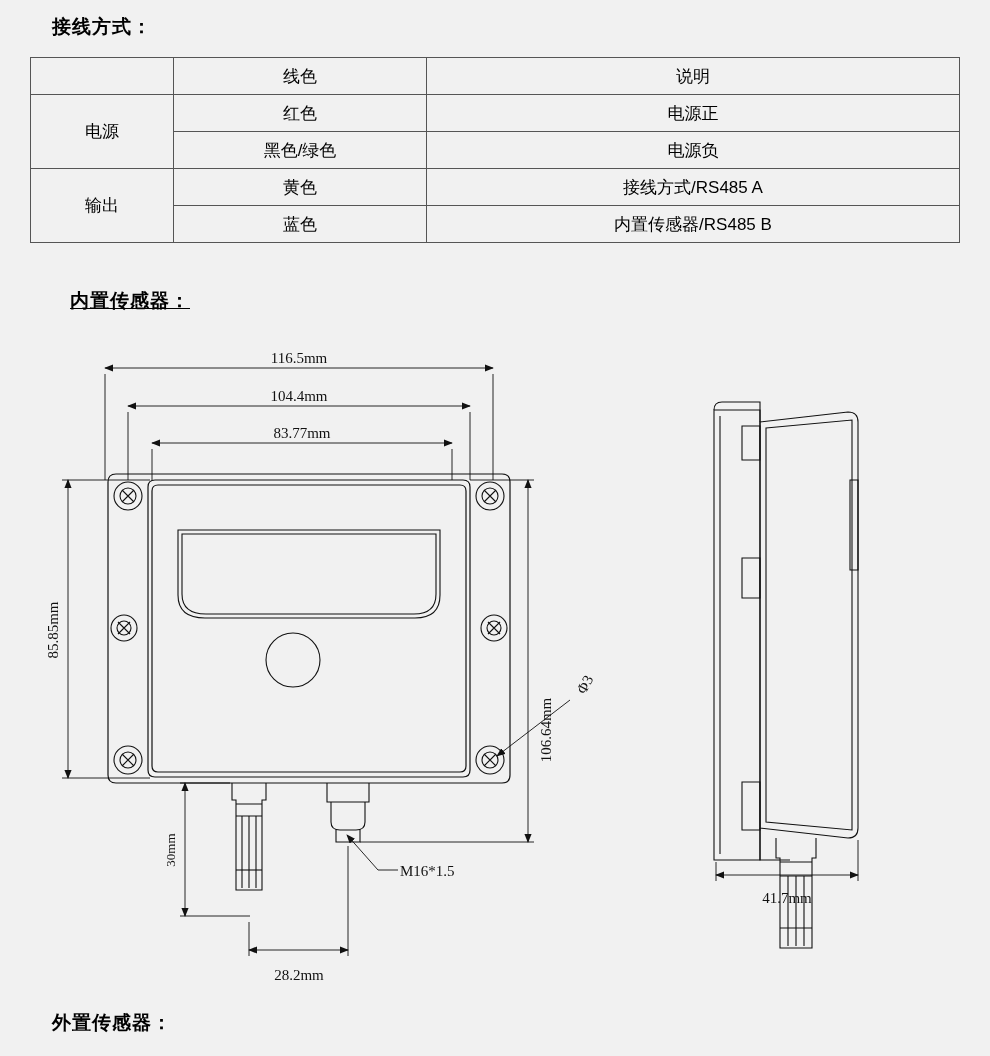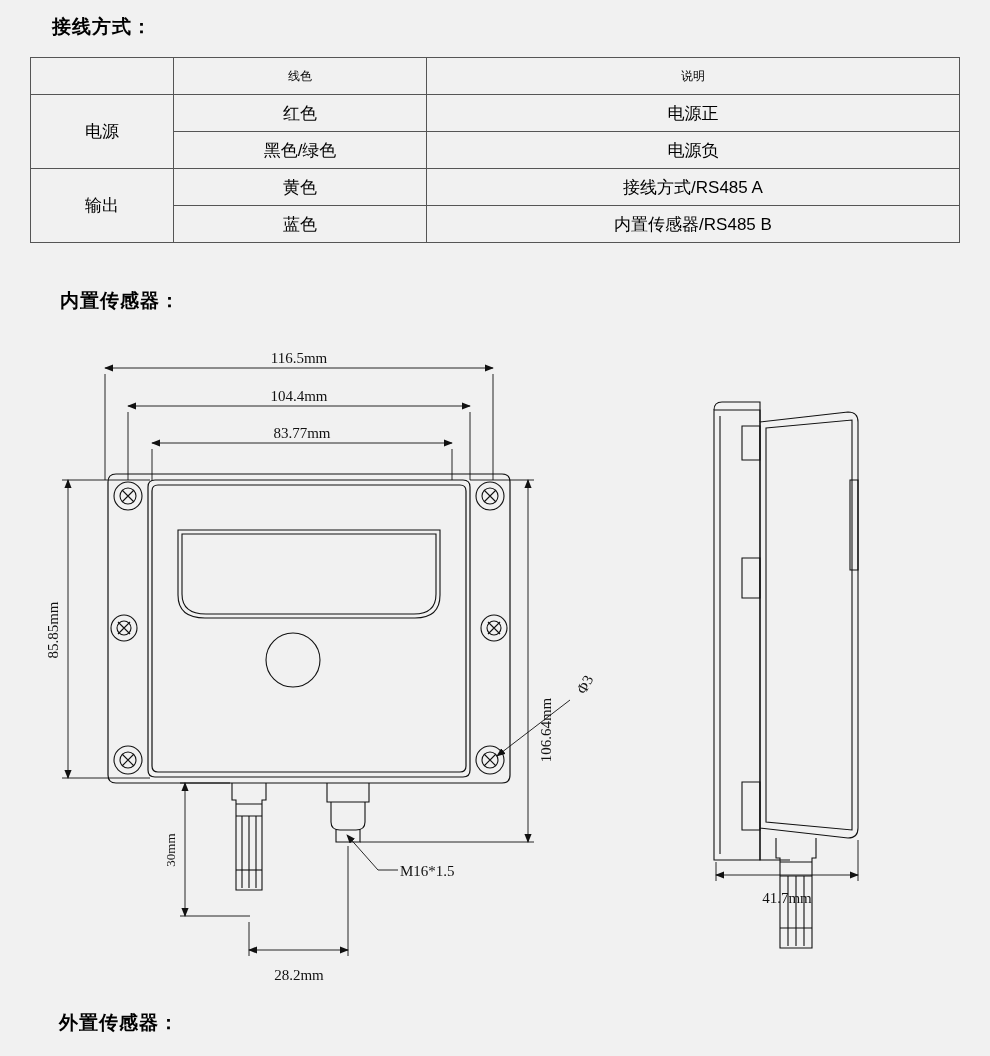--- a/index.html
+++ b/index.html
@@ -15,22 +15,22 @@
 
   
   .heading{
     position:absolute;
     font-size:19px;
     font-weight:bold;
     letter-spacing:1px;
     color:#000;
   }
   #h-wiring{left:52px;top:14px;}
-  #h-builtin{left:60px;top:288px;}
-  #h-external{left:59px;top:1010px;}
+  #h-builtin{left:70px;top:288px;text-decoration:underline;}
+  #h-external{left:52px;top:1010px;}
 
   
   .wire-table{
     position:absolute;
     left:30px;top:57px;
     width:930px;
     border-collapse:collapse;
     background:#f1f1f1;
     font-size:17px;
     color:#000;
@@ -38,21 +38,21 @@
   .wire-table td{
     border:1px solid #555;
     text-align:center;
     height:36px;
     padding:0 6px;
     white-space:nowrap;
   }
   .wire-table td.corner{border-left:1px solid #555;}
   .wire-table .col-cat{width:130px;}
   .wire-table .col-color{width:240px;}
-  .wire-table .hdr{font-size:12px;}
+  .wire-table .hdr{font-size:17px;}
 
   
   .drawing{
     position:absolute;
     left:0;top:330px;
     width:990px;height:670px;
   }
   svg{display:block;}
 
   .dimtext{

